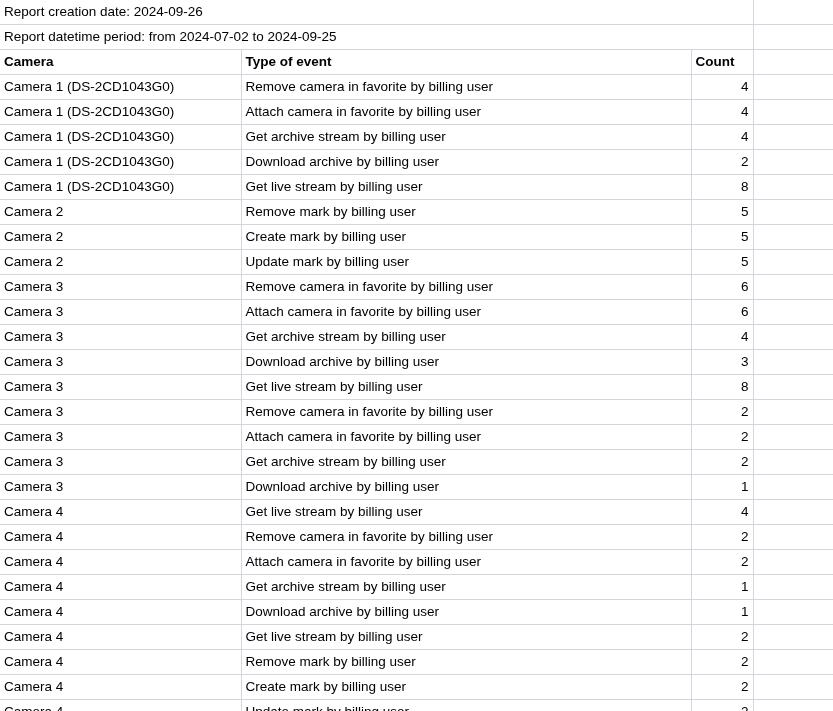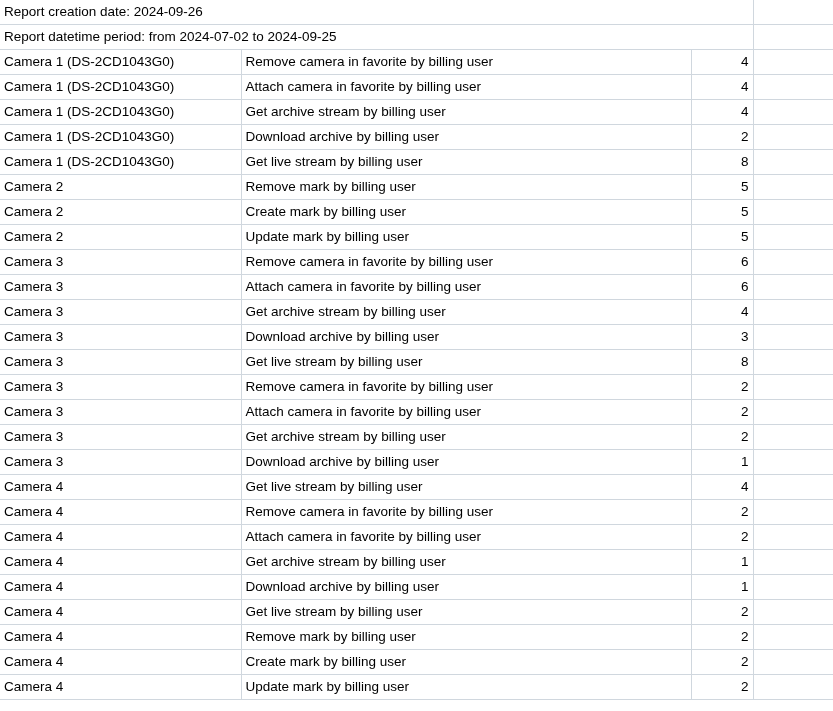--- a/index.html
+++ b/index.html
@@ -68,20 +68,26 @@
     </colgroup>
     <tbody>
       <tr>
         <td class="meta" colspan="3">Report creation date: 2024-09-26</td>
         <td class="pad"></td>
       </tr>
       <tr>
         <td class="meta" colspan="3">Report datetime period: from 2024-07-02 to 2024-09-25</td>
         <td class="pad"></td>
       </tr>
+      <tr>
+        <td class="hdr">Camera</td>
+        <td class="hdr">Type of event</td>
+        <td class="hdr">Count</td>
+        <td class="pad"></td>
+      </tr>
 
       <tr>
         <td>Camera 1 (DS-2CD1043G0)</td>
         <td>Remove camera in favorite by billing user</td>
         <td class="num">4</td>
         <td class="pad"></td>
       </tr>
       <tr>
         <td>Camera 1 (DS-2CD1043G0)</td>
         <td>Attach camera in favorite by billing user</td>

